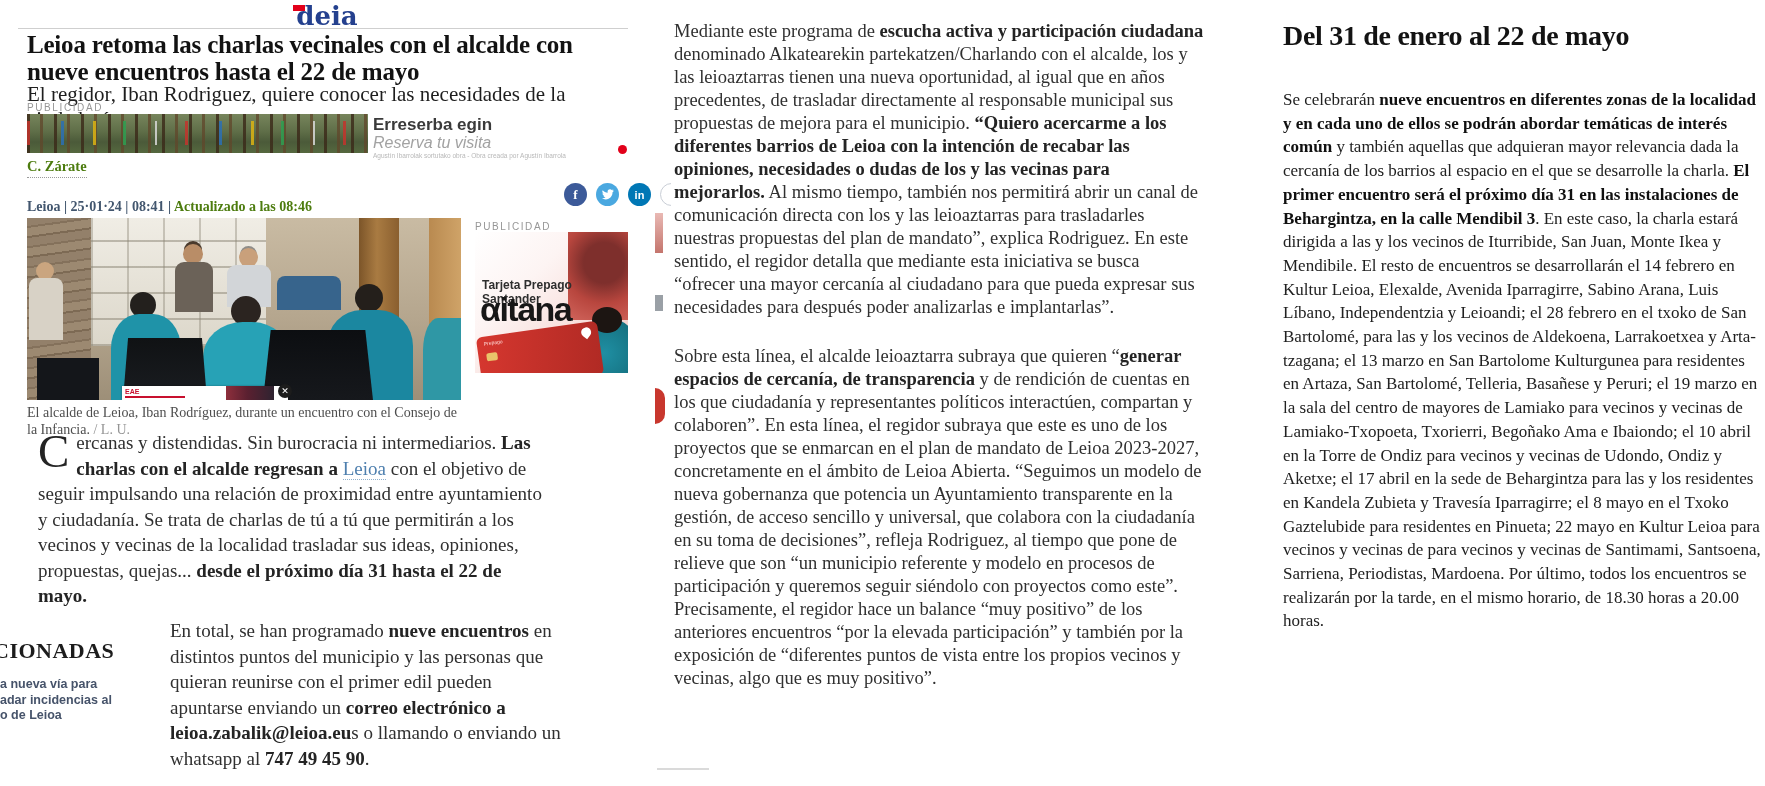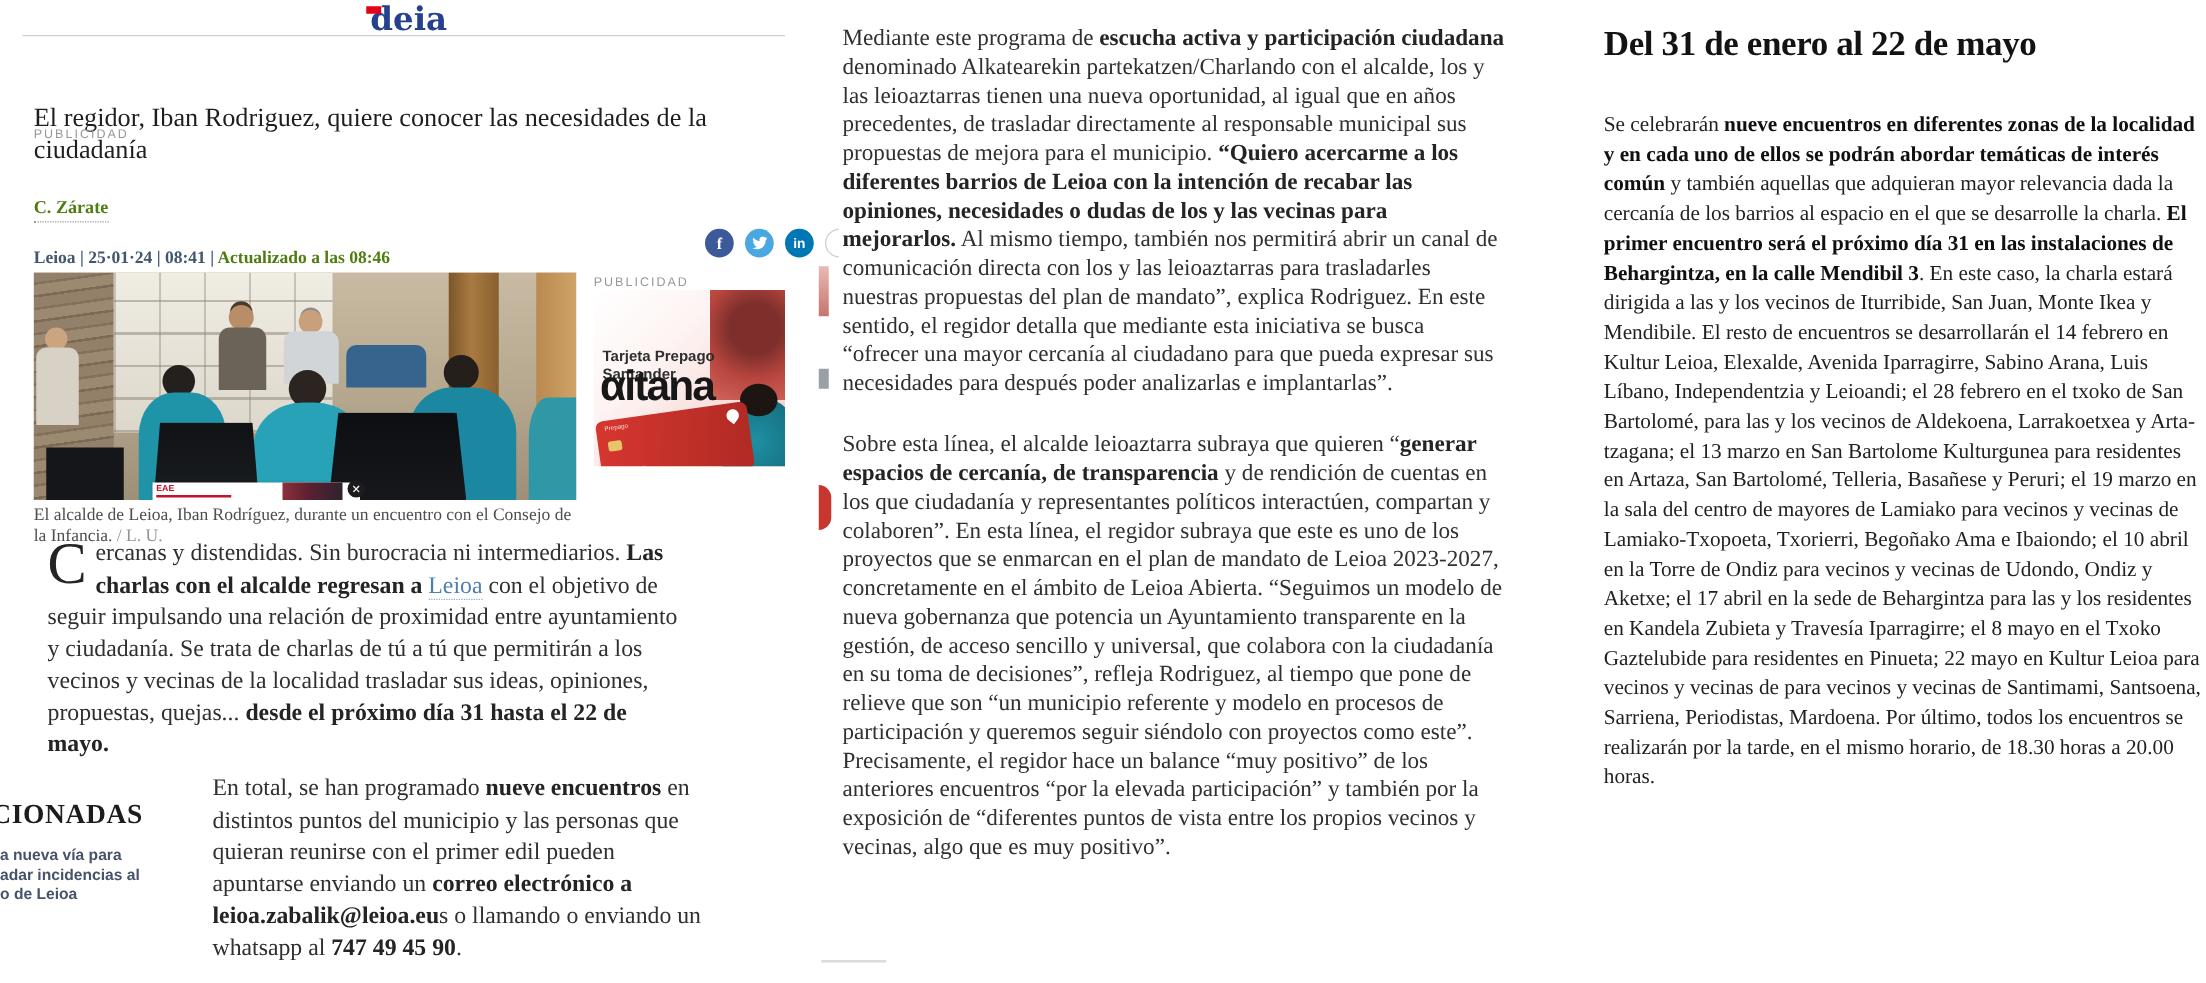--- a/index.html
+++ b/index.html
@@ -164,23 +164,35 @@
 
 <div id="stage">
 
   <div class="abs masthead">
     <span class="logo">
       <span class="logo-accent"></span><span>deia</span>
     </span>
   </div>
   <div class="abs mast-rule"></div>
 
+  <h1 class="abs headline" style="margin:0">Leioa retoma las charlas vecinales con el alcalde con nueve encuentros hasta el 22 de mayo</h1>
   <div class="abs subhead">El regidor, Iban Rodriguez, quiere conocer las necesidades de la ciudadanía</div>
 
   <div class="abs publabel publabel1">PUBLICIDAD</div>
+  <div class="abs banner">
+    <div class="forest">
+        <div class="paint"></div>
+      </div>
+    <div class="banner-text">
+      <div class="banner-title">Erreserba egin</div>
+      <div class="banner-sub">Reserva tu visita</div>
+      <div class="banner-credit">Agustín Ibarrolak sortutako obra - Obra creada por Agustín Ibarrola</div>
+    </div>
+    <div class="banner-dot"></div>
+  </div>
 
   <a class="abs byline">C. Zárate</a>
   <div class="abs metaline">
     <span class="meta-left">Leioa | 25·01·24 | 08:41 | </span><span class="meta-updated">Actualizado a las 08:46</span>
   </div>
 
   <div class="abs social">
     <div class="sbtn fb">f</div>
     <div class="sbtn tw">
       <svg width="13" height="11" viewBox="0 0 24 20">

